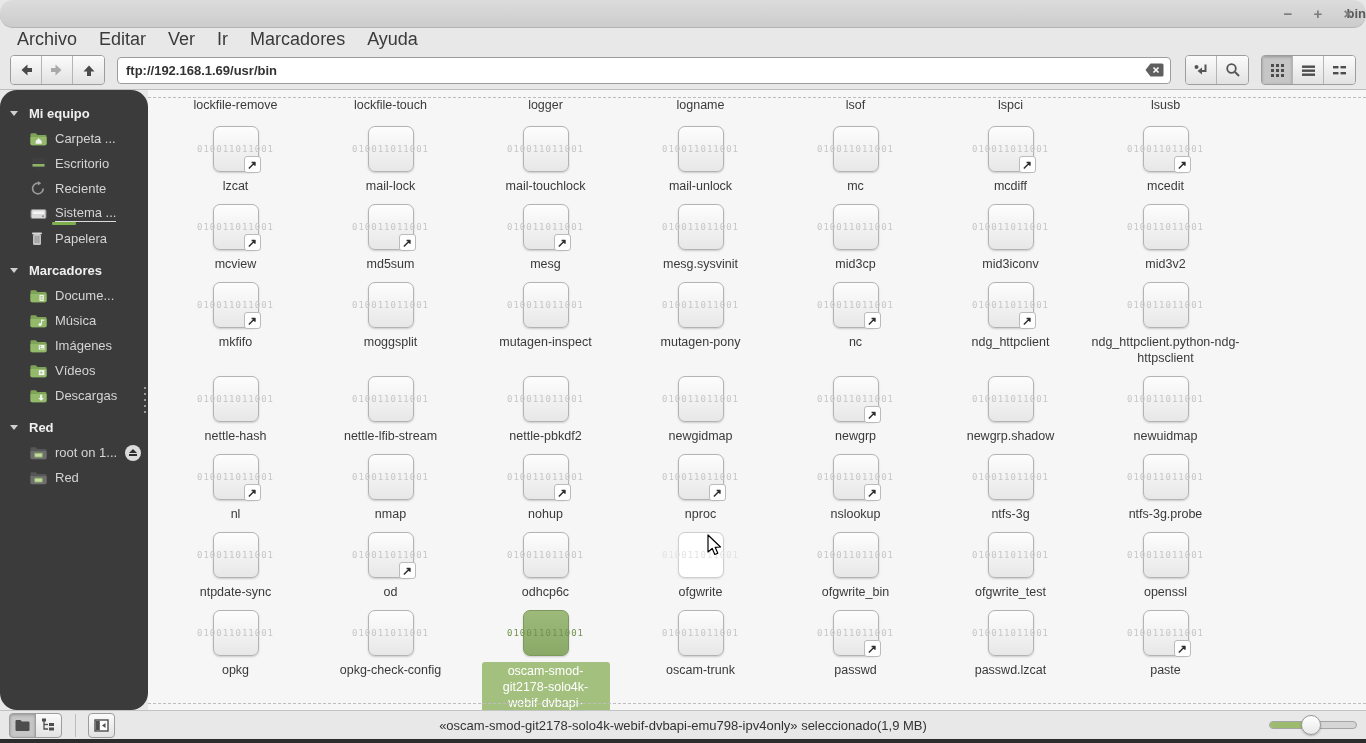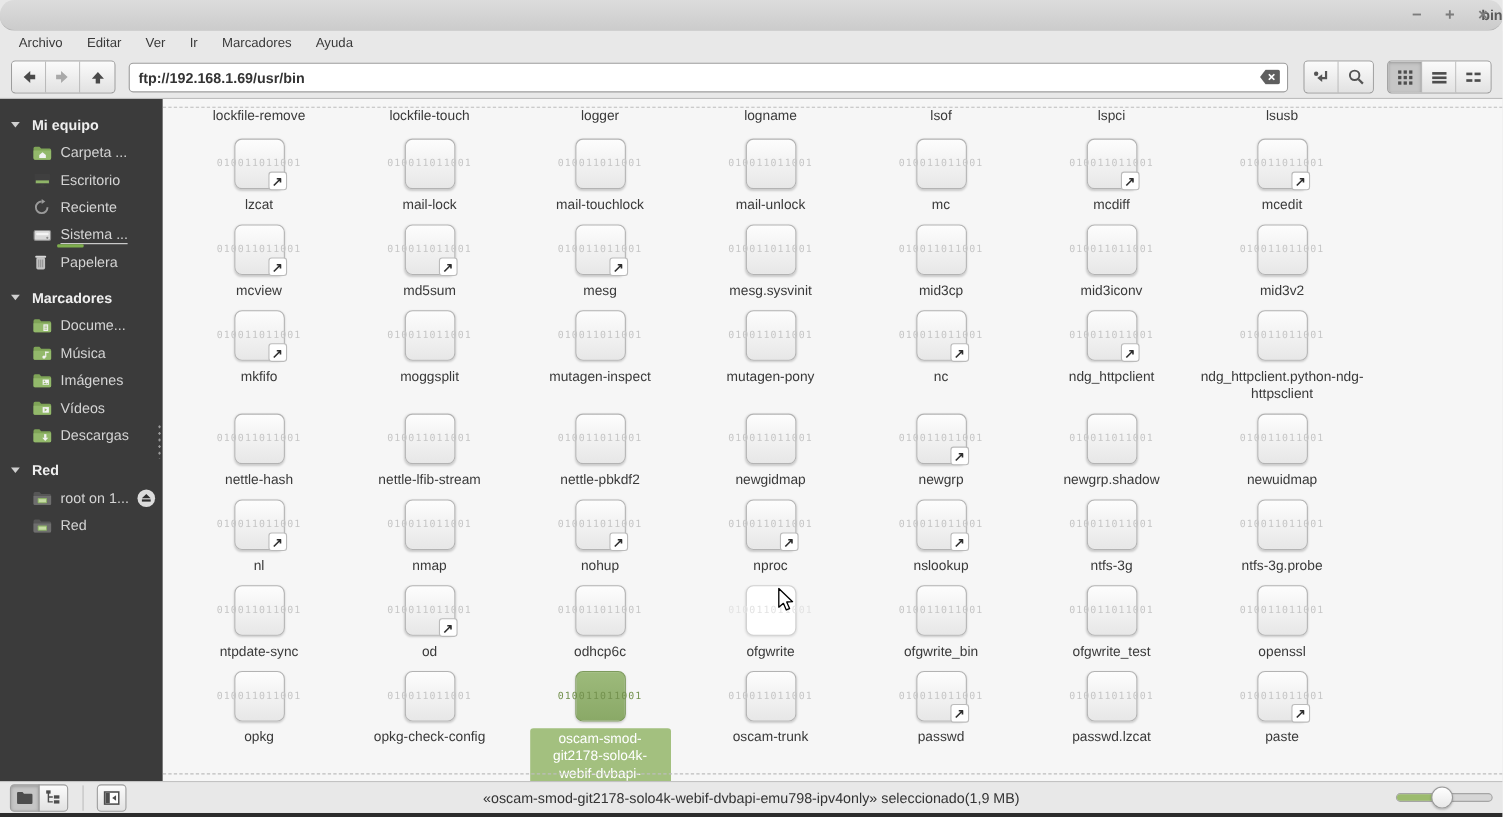--- a/index.html
+++ b/index.html
@@ -8,35 +8,35 @@
   .window { position:absolute; inset:0; display:flex; flex-direction:column; }
 
   
   .titlebar { height:28px; background:linear-gradient(#dcdcdc,#cccccc); border-bottom:1px solid #b4b4b4; position:relative; display:flex; align-items:center; justify-content:flex-end; flex:none;border-radius:13px; }
   .title { font-size:13px; font-weight:bold; color:#5a5a5a; }
   .win-controls { position:absolute; right:10px; top:0; height:100%; display:flex; align-items:center; gap:14px; }
   .win-btn { color:#7c7c7c; font-size:15px; font-weight:bold; width:16px; text-align:center; cursor:default; line-height:16px; }
 
   
   .menubar { height:23px; background:#e8e8e8; display:flex; align-items:center; padding-left:8px; flex:none; }
-  .menu-item { font-size:12px; color:#3a3a3a; padding:2px 9px 3px 9px; margin-right:4px; }
+  .menu-item { font-size:18px; color:#3a3a3a; padding:2px 9px 3px 9px; margin-right:4px; }
 
   
   .toolbar { height:39px; background:#e8e8e8; border-bottom:1px solid #bdbdbd; display:flex; align-items:center; padding:0 10px; flex:none; }
   .btn-group { display:flex; height:30px; border:1px solid #9d9d9d; border-radius:4px; overflow:hidden; box-shadow:0 1px 1px rgba(255,255,255,.7) inset; background:linear-gradient(#fbfbfb,#e2e2e2); flex:none; }
   .tb-btn { width:31px; height:100%; display:flex; align-items:center; justify-content:center; border-right:1px solid #b5b5b5; background:linear-gradient(#fbfbfb,#e2e2e2); }
   .btn-group .tb-btn:last-child { border-right:none; }
   .tb-btn.active { background:#c6c6c6; box-shadow:inset 0 1px 3px rgba(0,0,0,.25); }
   .path-entry { flex:1; height:27px; margin:0 14px 0 12px; background:#ffffff; border:1px solid #9d9d9d; border-radius:4px; display:flex; align-items:center; padding:0 6px 0 8px; }
   .path-entry input { flex:1; border:none; outline:none; font-size:13px; color:#333; font-family:"Liberation Sans",sans-serif; background:transparent;font-weight:bold; }
   .gap12 { width:12px; flex:none; }
 
   
   .main { flex:1; display:flex; min-height:0; }
-  .sidebar { width:148px; background:#3b3b3b; flex:none; padding-top:10px; position:relative; color:#d4d4d4; font-size:13px; overflow:hidden; }
+  .sidebar { width:148px; background:#3b3b3b; flex:none; padding-top:10px; position:relative; color:#d4d4d4; font-size:13px; overflow:hidden;border-radius:17px; }
   .sb-section { margin-bottom:6px; }
   .sb-header { display:flex; align-items:center; height:26px; padding-left:10px; color:#efefef; font-weight:bold; }
   .sb-tri { width:0; height:0; border-left:4px solid transparent; border-right:4px solid transparent; border-top:5px solid #cfcfcf; margin-right:11px; }
   .sb-item { display:flex; align-items:center; height:25px; padding-left:30px; position:relative; }
   .sb-icon { width:18px; height:15px; margin-right:7px; flex:none; display:flex; align-items:center; }
   .sb-label { white-space:nowrap; }
   .sb-item.current .sb-label { border-bottom:1px solid #dadada; padding-bottom:1px; }
   .usage-bar { position:absolute; left:52px; bottom:1px; width:24px; height:3px; background:#7fae4e; border-radius:1px; }
   .eject { margin-left:8px; width:16px; height:16px; border-radius:50%; background:#dcdcdc; display:flex; flex-direction:column; align-items:center; justify-content:center; flex:none; }
   .eject .tri { width:0; height:0; border-left:4px solid transparent; border-right:4px solid transparent; border-bottom:4px solid #2e2e2e; }

